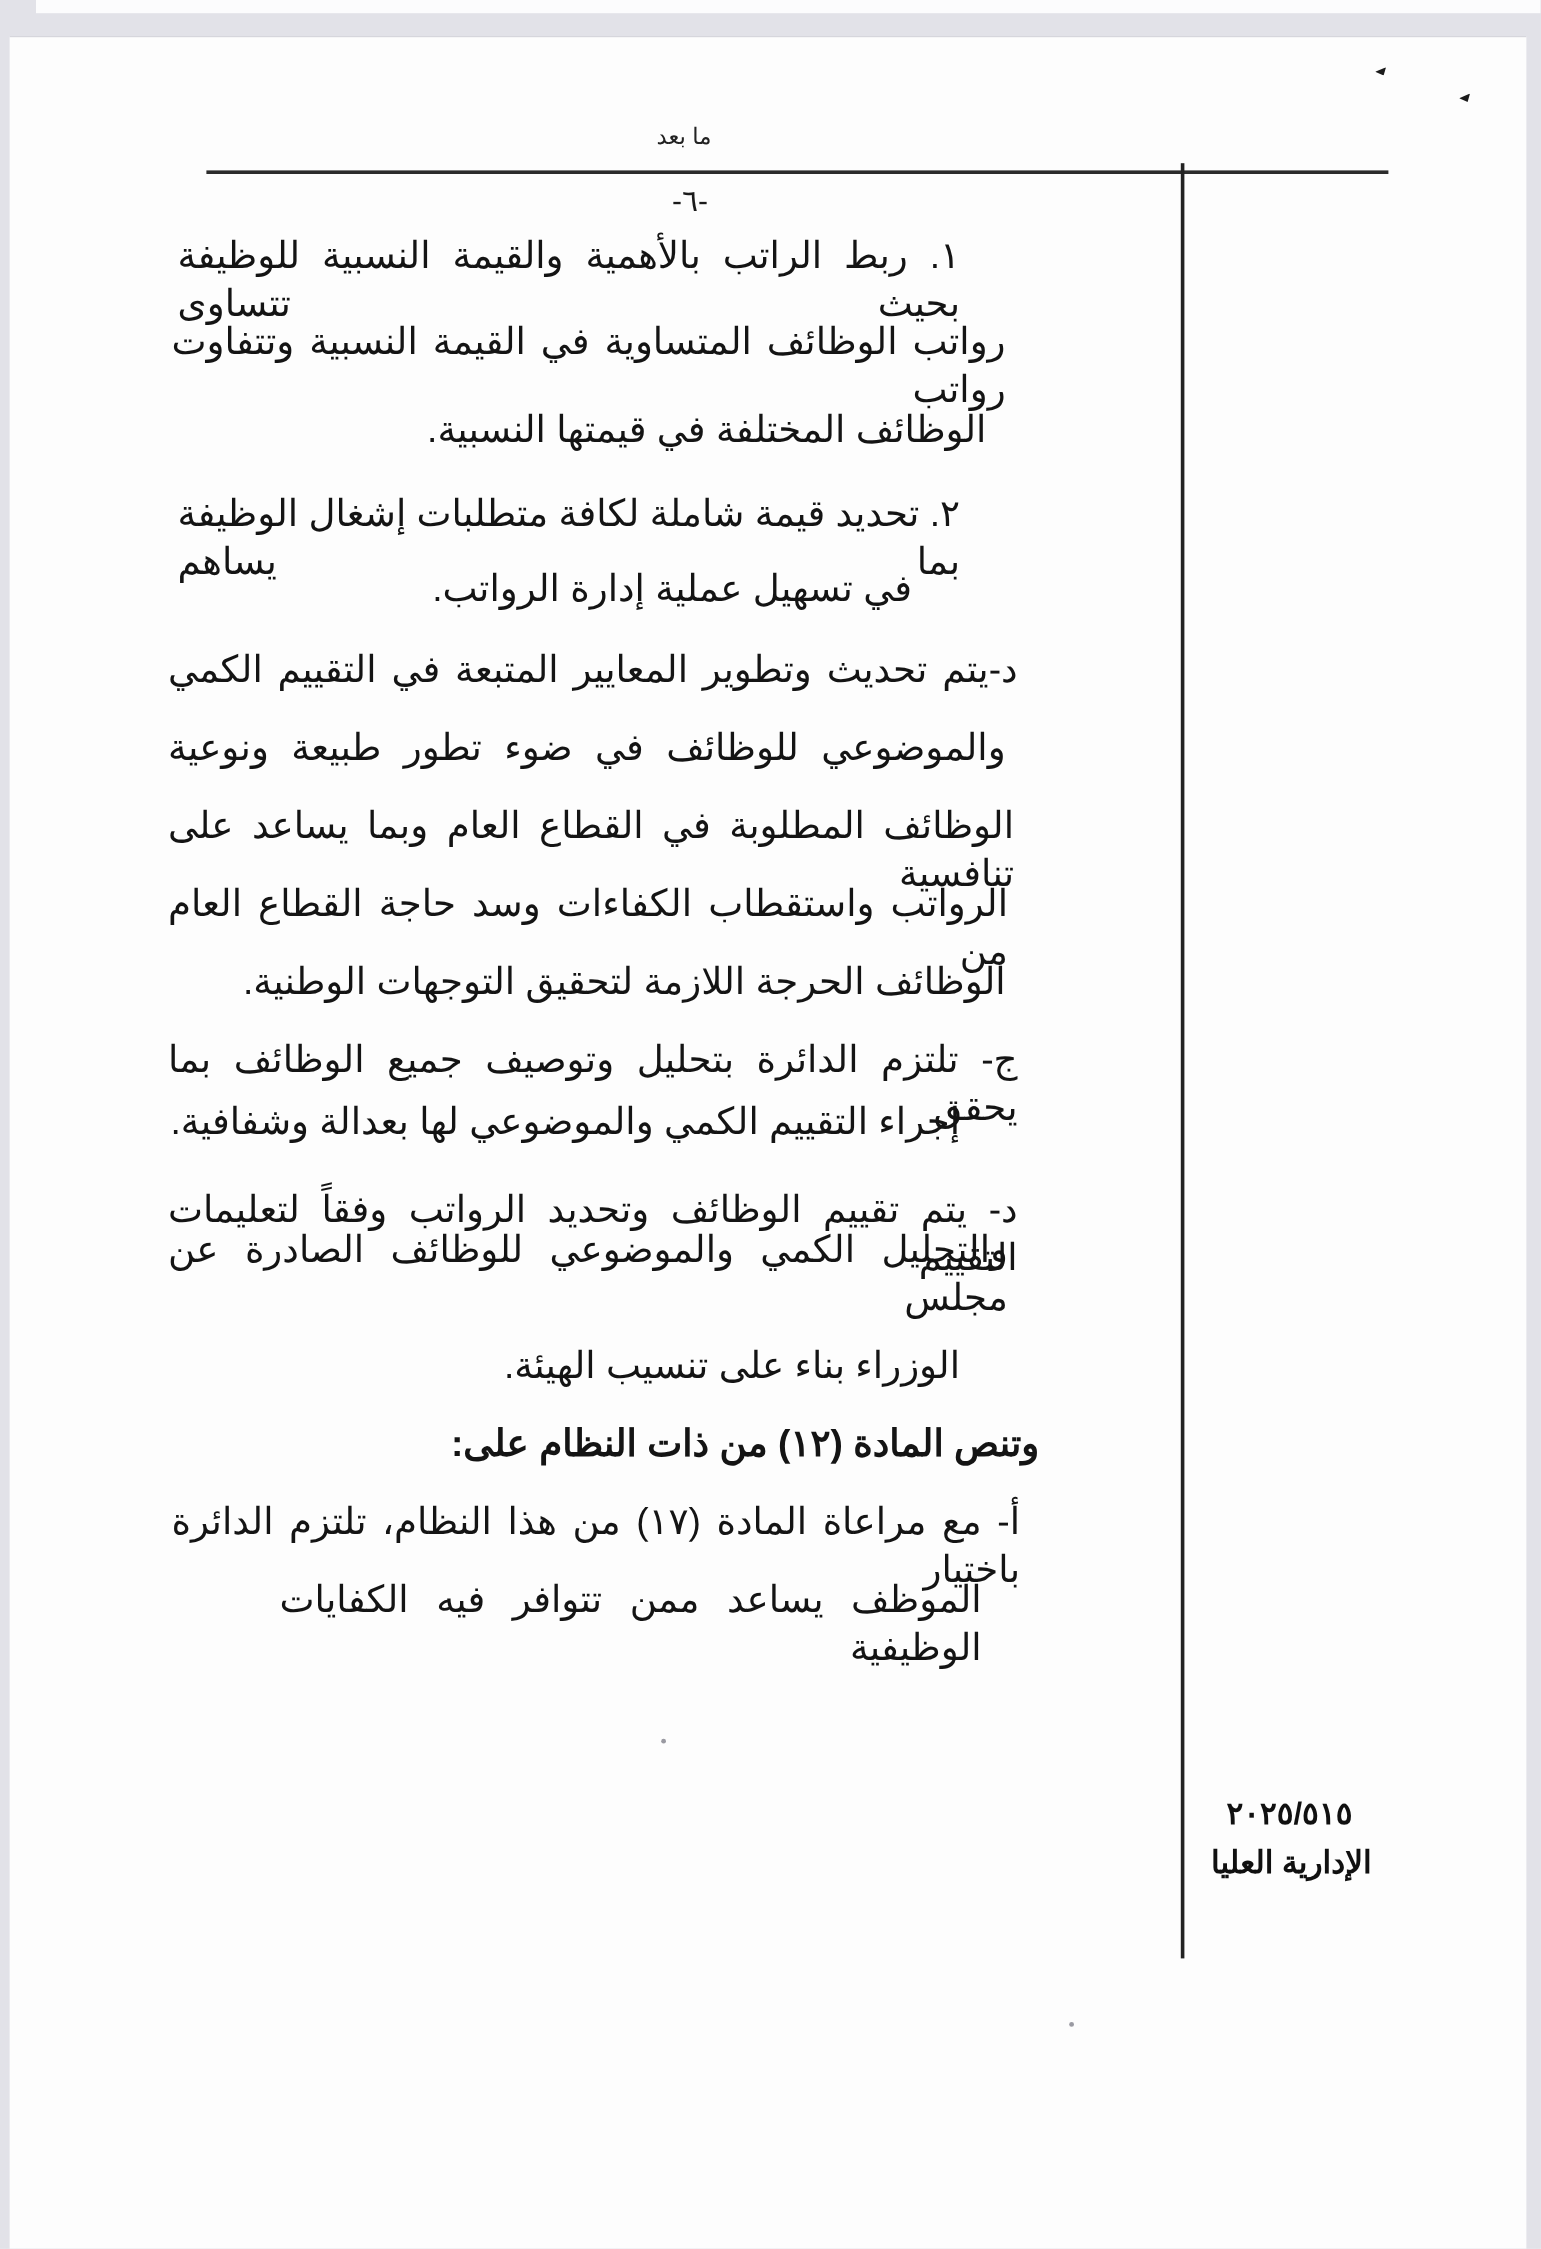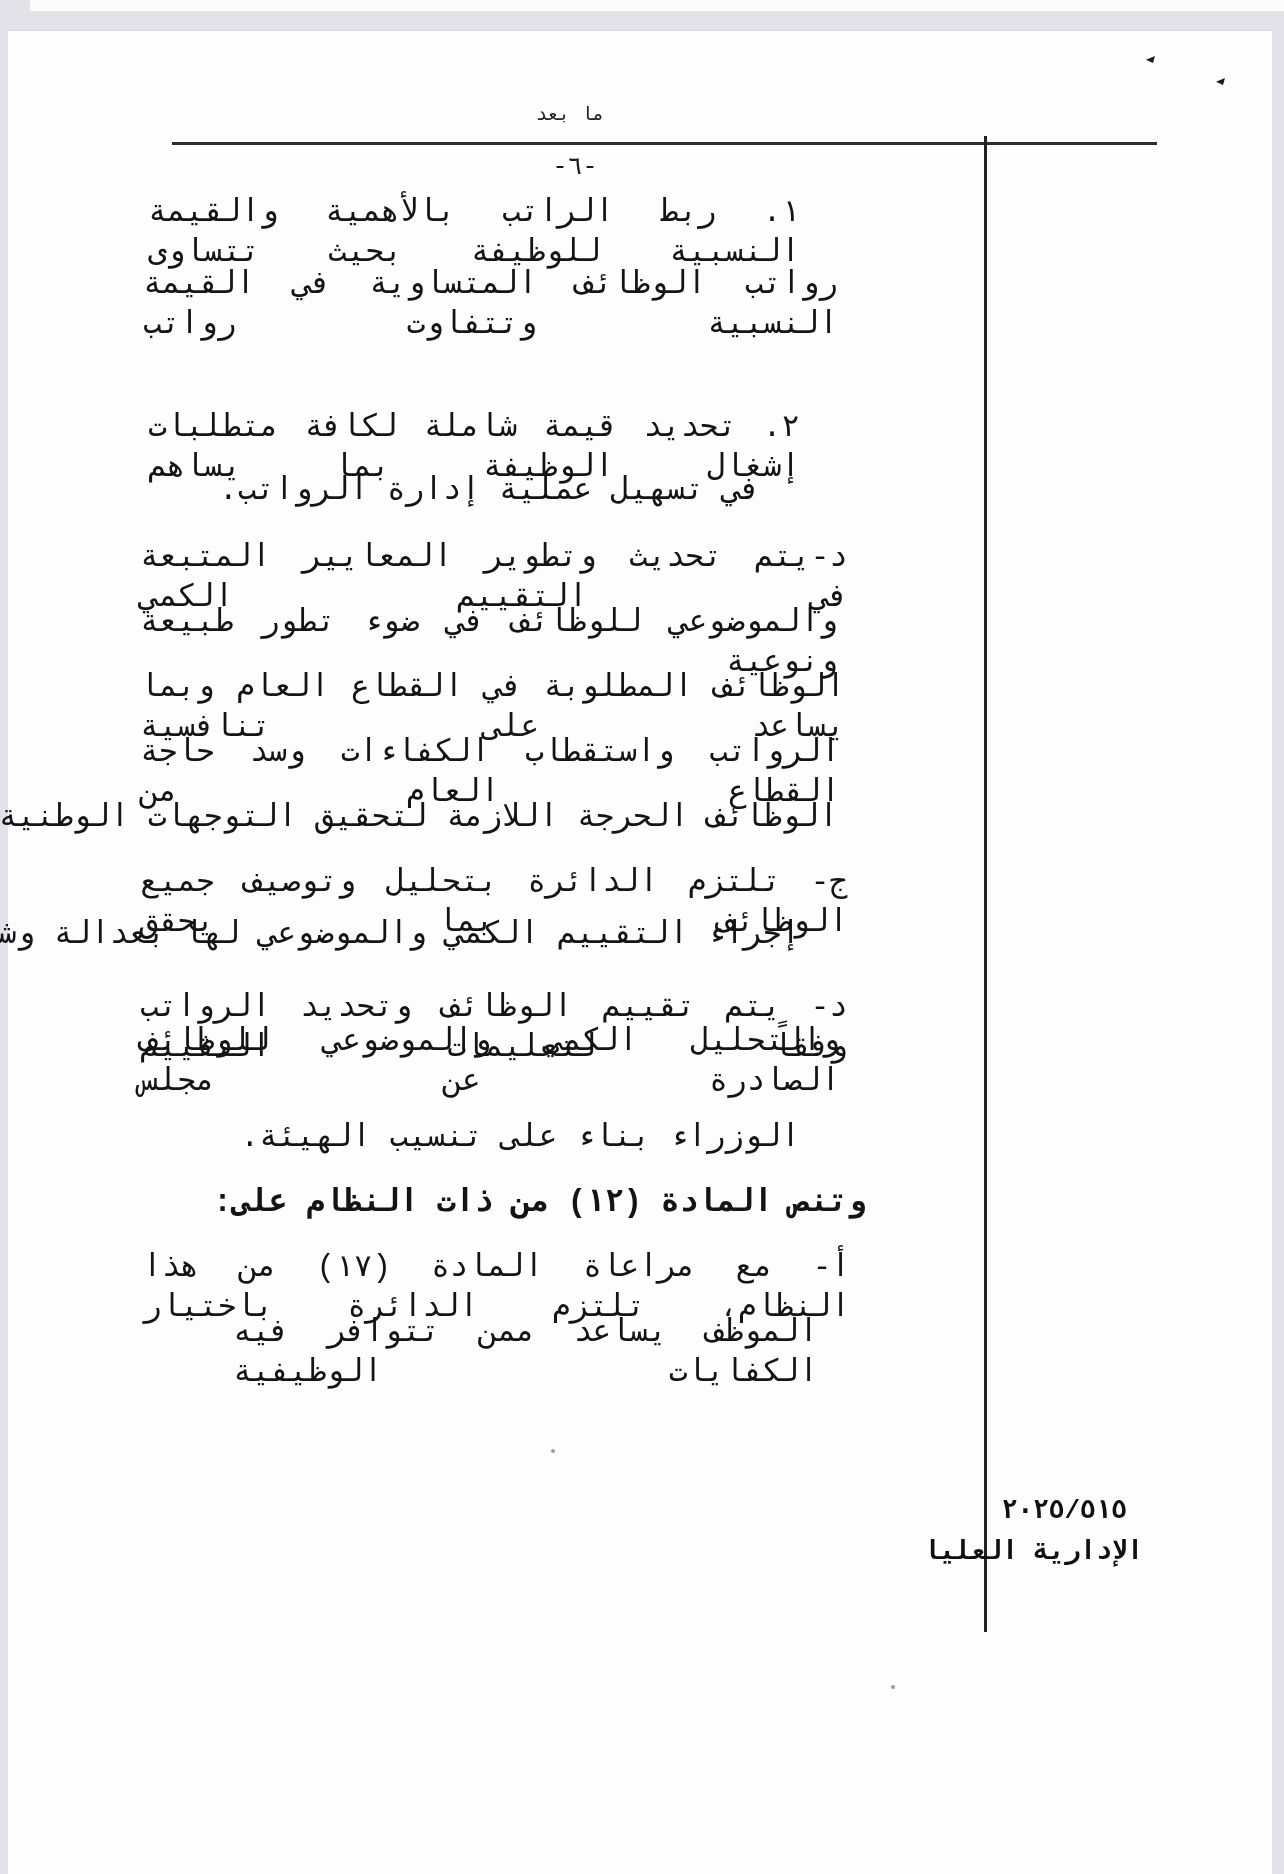--- a/index.html
+++ b/index.html
@@ -1,20 +1,20 @@
 <!DOCTYPE html>
 <html lang="ar"><head>
 <meta charset="utf-8">
 <style>
   html,body{margin:0;padding:0;}
   body{background:#e2e2e8;}
   .screen{
     position:relative;width:1284px;height:1874px;overflow:hidden;
     background:#e2e2e8;
-    font-family:Liberation Mono, monospace;
+    font-family:Liberation Sans, sans-serif;
   }
   .prev-page{position:absolute;left:30px;top:0;width:1254px;height:11px;background:#fcfcfd;}
   .page{
     position:absolute;left:8px;top:30px;width:1264px;height:1844px;
     background:#fdfdfd;border-top:1px solid #d6d6dc;
   }
   .line{
     position:absolute;direction:rtl;color:#141414;
     font-size:31px;line-height:40px;white-space:nowrap;
     text-align:right;
@@ -48,20 +48,21 @@
   <div class="page"></div>
 
   <div class="topnote" style="left:470px;top:104px;width:200px;">ما بعد</div>
   <div class="hrule" style="left:172px;top:142px;width:985px;height:3px;"></div>
   <div class="pagenum" style="left:475px;top:153px;width:200px;">-٦-</div>
 
   <div class="vrule" style="left:984px;top:136px;width:3px;height:1496px;"></div>
 
   <div class="line just" style="top:193px;right:484px;left:148px;">١. ربط الراتب بالأهمية والقيمة النسبية للوظيفة بحيث تتساوى</div>
   <div class="line just" style="top:265px;right:446px;left:143px;">رواتب الوظائف المتساوية في القيمة النسبية وتتفاوت رواتب</div>
+  <div class="line" style="top:338px;right:462px;">الوظائف المختلفة في قيمتها النسبية.</div>
   <div class="line just" style="top:408px;right:484px;left:148px;">٢. تحديد قيمة شاملة لكافة متطلبات إشغال الوظيفة بما يساهم</div>
   <div class="line" style="top:471px;right:524px;">في تسهيل عملية إدارة الرواتب.</div>
   <div class="line just" style="top:538px;right:436px;left:140px;">د-يتم تحديث وتطوير المعايير المتبعة في التقييم الكمي</div>
   <div class="line just" style="top:603px;right:446px;left:140px;">والموضوعي للوظائف في ضوء تطور طبيعة ونوعية</div>
   <div class="line just" style="top:668px;right:439px;left:140px;">الوظائف المطلوبة في القطاع العام وبما يساعد على تنافسية</div>
   <div class="line just" style="top:733px;right:444px;left:140px;">الرواتب واستقطاب الكفاءات وسد حاجة القطاع العام من</div>
   <div class="line" style="top:798px;right:446px;">الوظائف الحرجة اللازمة لتحقيق التوجهات الوطنية.</div>
   <div class="line just" style="top:863px;right:436px;left:140px;">ج- تلتزم الدائرة بتحليل وتوصيف جميع الوظائف بما يحقق</div>
   <div class="line" style="top:915px;right:484px;">إجراء التقييم الكمي والموضوعي لها بعدالة وشفافية.</div>
   <div class="line just" style="top:988px;right:436px;left:140px;">د- يتم تقييم الوظائف وتحديد الرواتب وفقاً لتعليمات التقييم</div>

